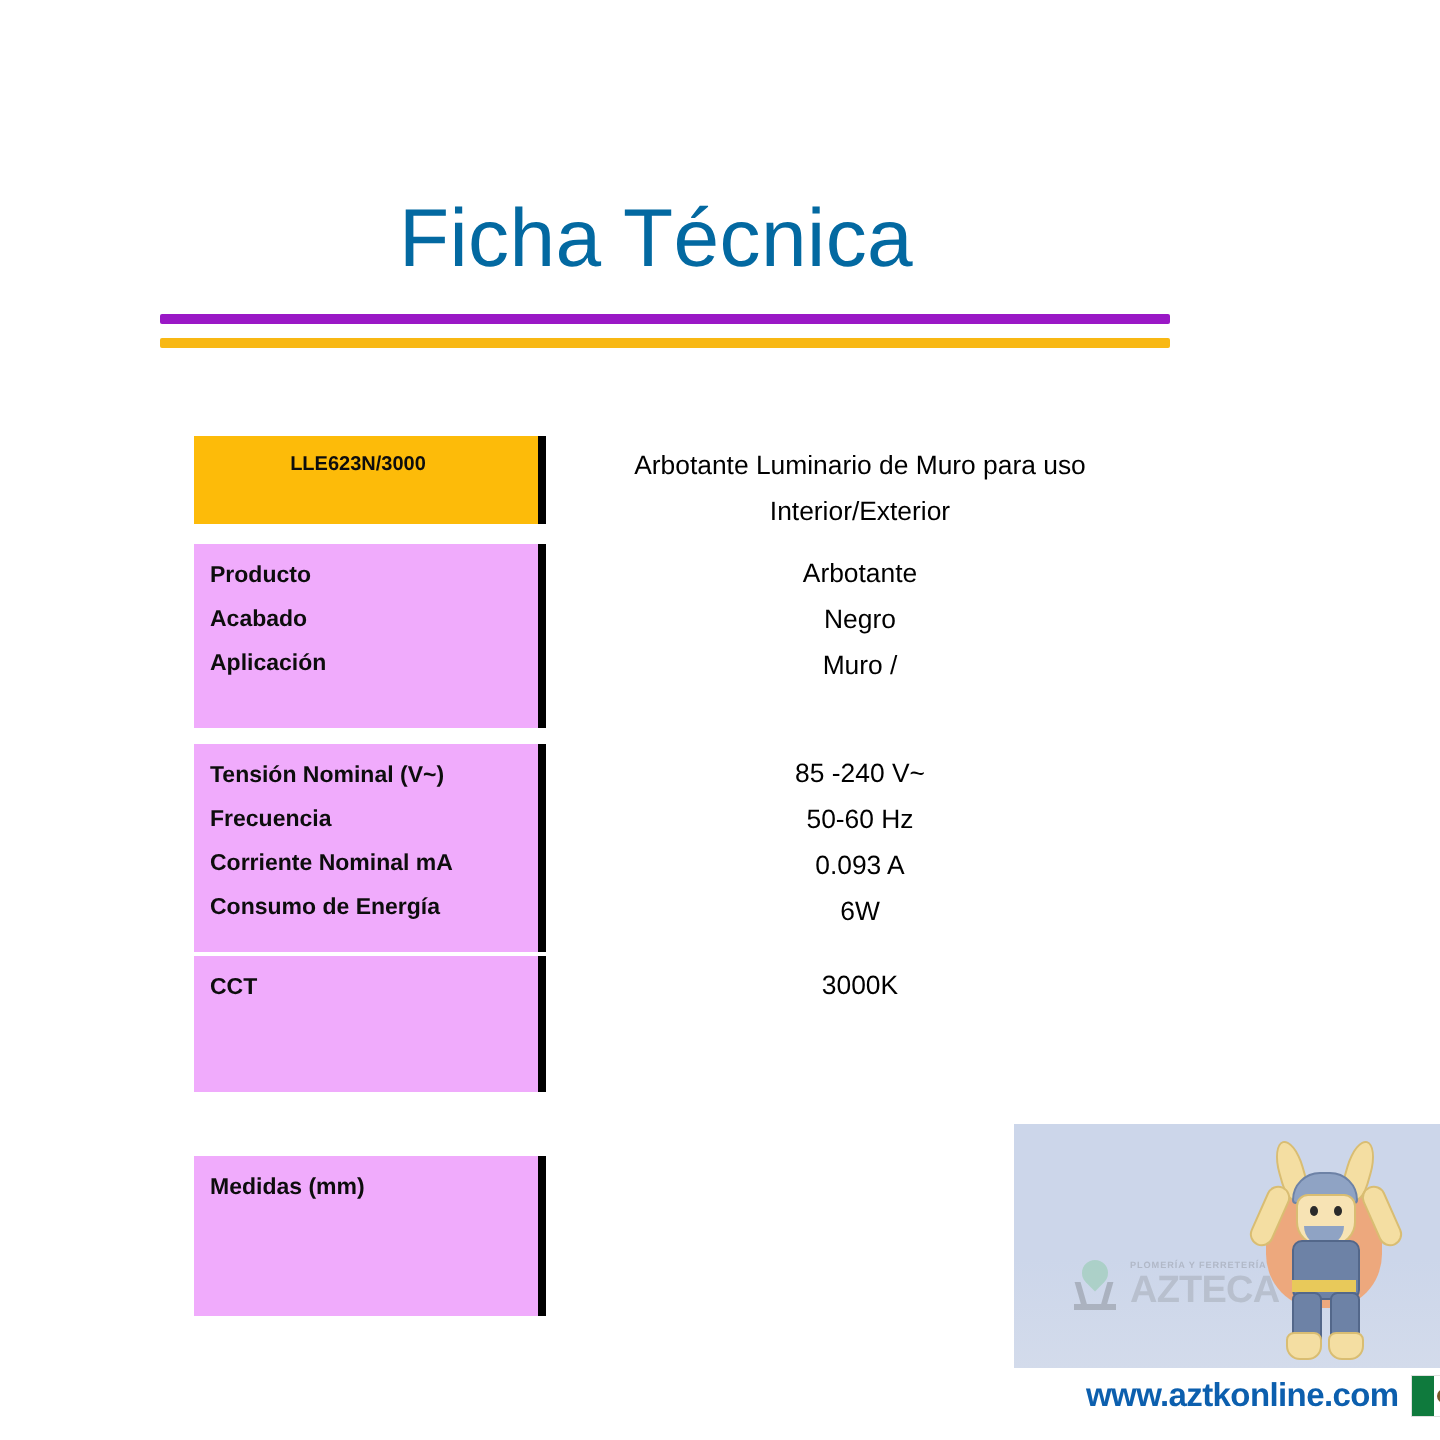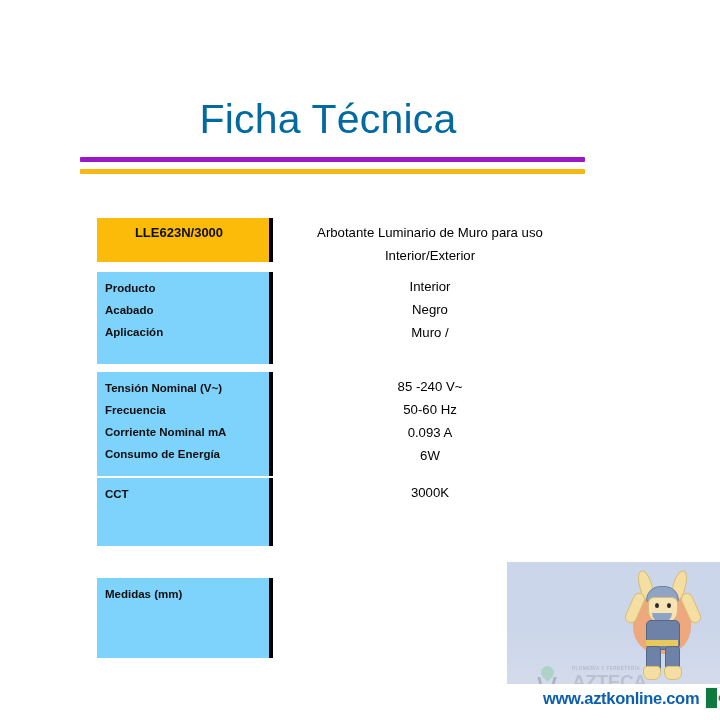--- a/index.html
+++ b/index.html
@@ -75,32 +75,32 @@
     top: 0;
     width: 176px;
     box-sizing: border-box;
     border-right: 4px solid #000000;
     padding: 5px 0 0 8px;
   }
   .label-cell.gold {
     background: #FDBB09;
   }
   .label-cell.violet {
-    background: #7dd3fc;
+    background: #f0abfc;
   }
 
   .label-line {
     font-size: 11.5px;
     line-height: 22px;
     font-weight: bold;
     color: #0d0d0d;
     white-space: nowrap;
   }
   .label-cell.gold .label-line {
-    font-size: 13px;
+    font-size: 10px;
     line-height: 20px;
     text-align: center;
     padding-right: 16px;
   }
 
   
   .value-cell {
     position: absolute;
     left: 176px;
     top: 0;
@@ -240,23 +240,22 @@
   .m-boot.left  { left: 24px; }
   .m-boot.right { left: 45px; }
 
   
   .logo-lockup {
     position: absolute;
     left: 30px;
     top: 68px;
     display: flex;
     align-items: flex-end;
-    gap: 14px;
+    gap: 7px;
     opacity: .42;
-    margin-top: 36px;
   }
   .logo-mark {
     position: relative;
     width: 21px;
     height: 25px;
   }
   .logo-mark .drop {
     position: absolute;
     left: 4px; top: 0;
     width: 13px; height: 13px;
@@ -358,21 +357,21 @@
     </div>
     <div class="gap-sm"></div>
 
     <div class="spec-block" id="block-general">
       <div class="label-cell violet" style="height:92px;">
         <div class="label-line">Producto</div>
         <div class="label-line">Acabado</div>
         <div class="label-line">Aplicación</div>
       </div>
       <div class="value-cell">
-        <div class="value-line">Interior</div>
+        <div class="value-line">Arbotante</div>
         <div class="value-line">Negro</div>
         <div class="value-line">Muro /</div>
       </div>
     </div>
     <div class="gap-md"></div>
 
     <div class="spec-block" id="block-electric">
       <div class="label-cell violet" style="height:104px;">
         <div class="label-line">Tensión Nominal (V~)</div>
         <div class="label-line">Frecuencia</div>

